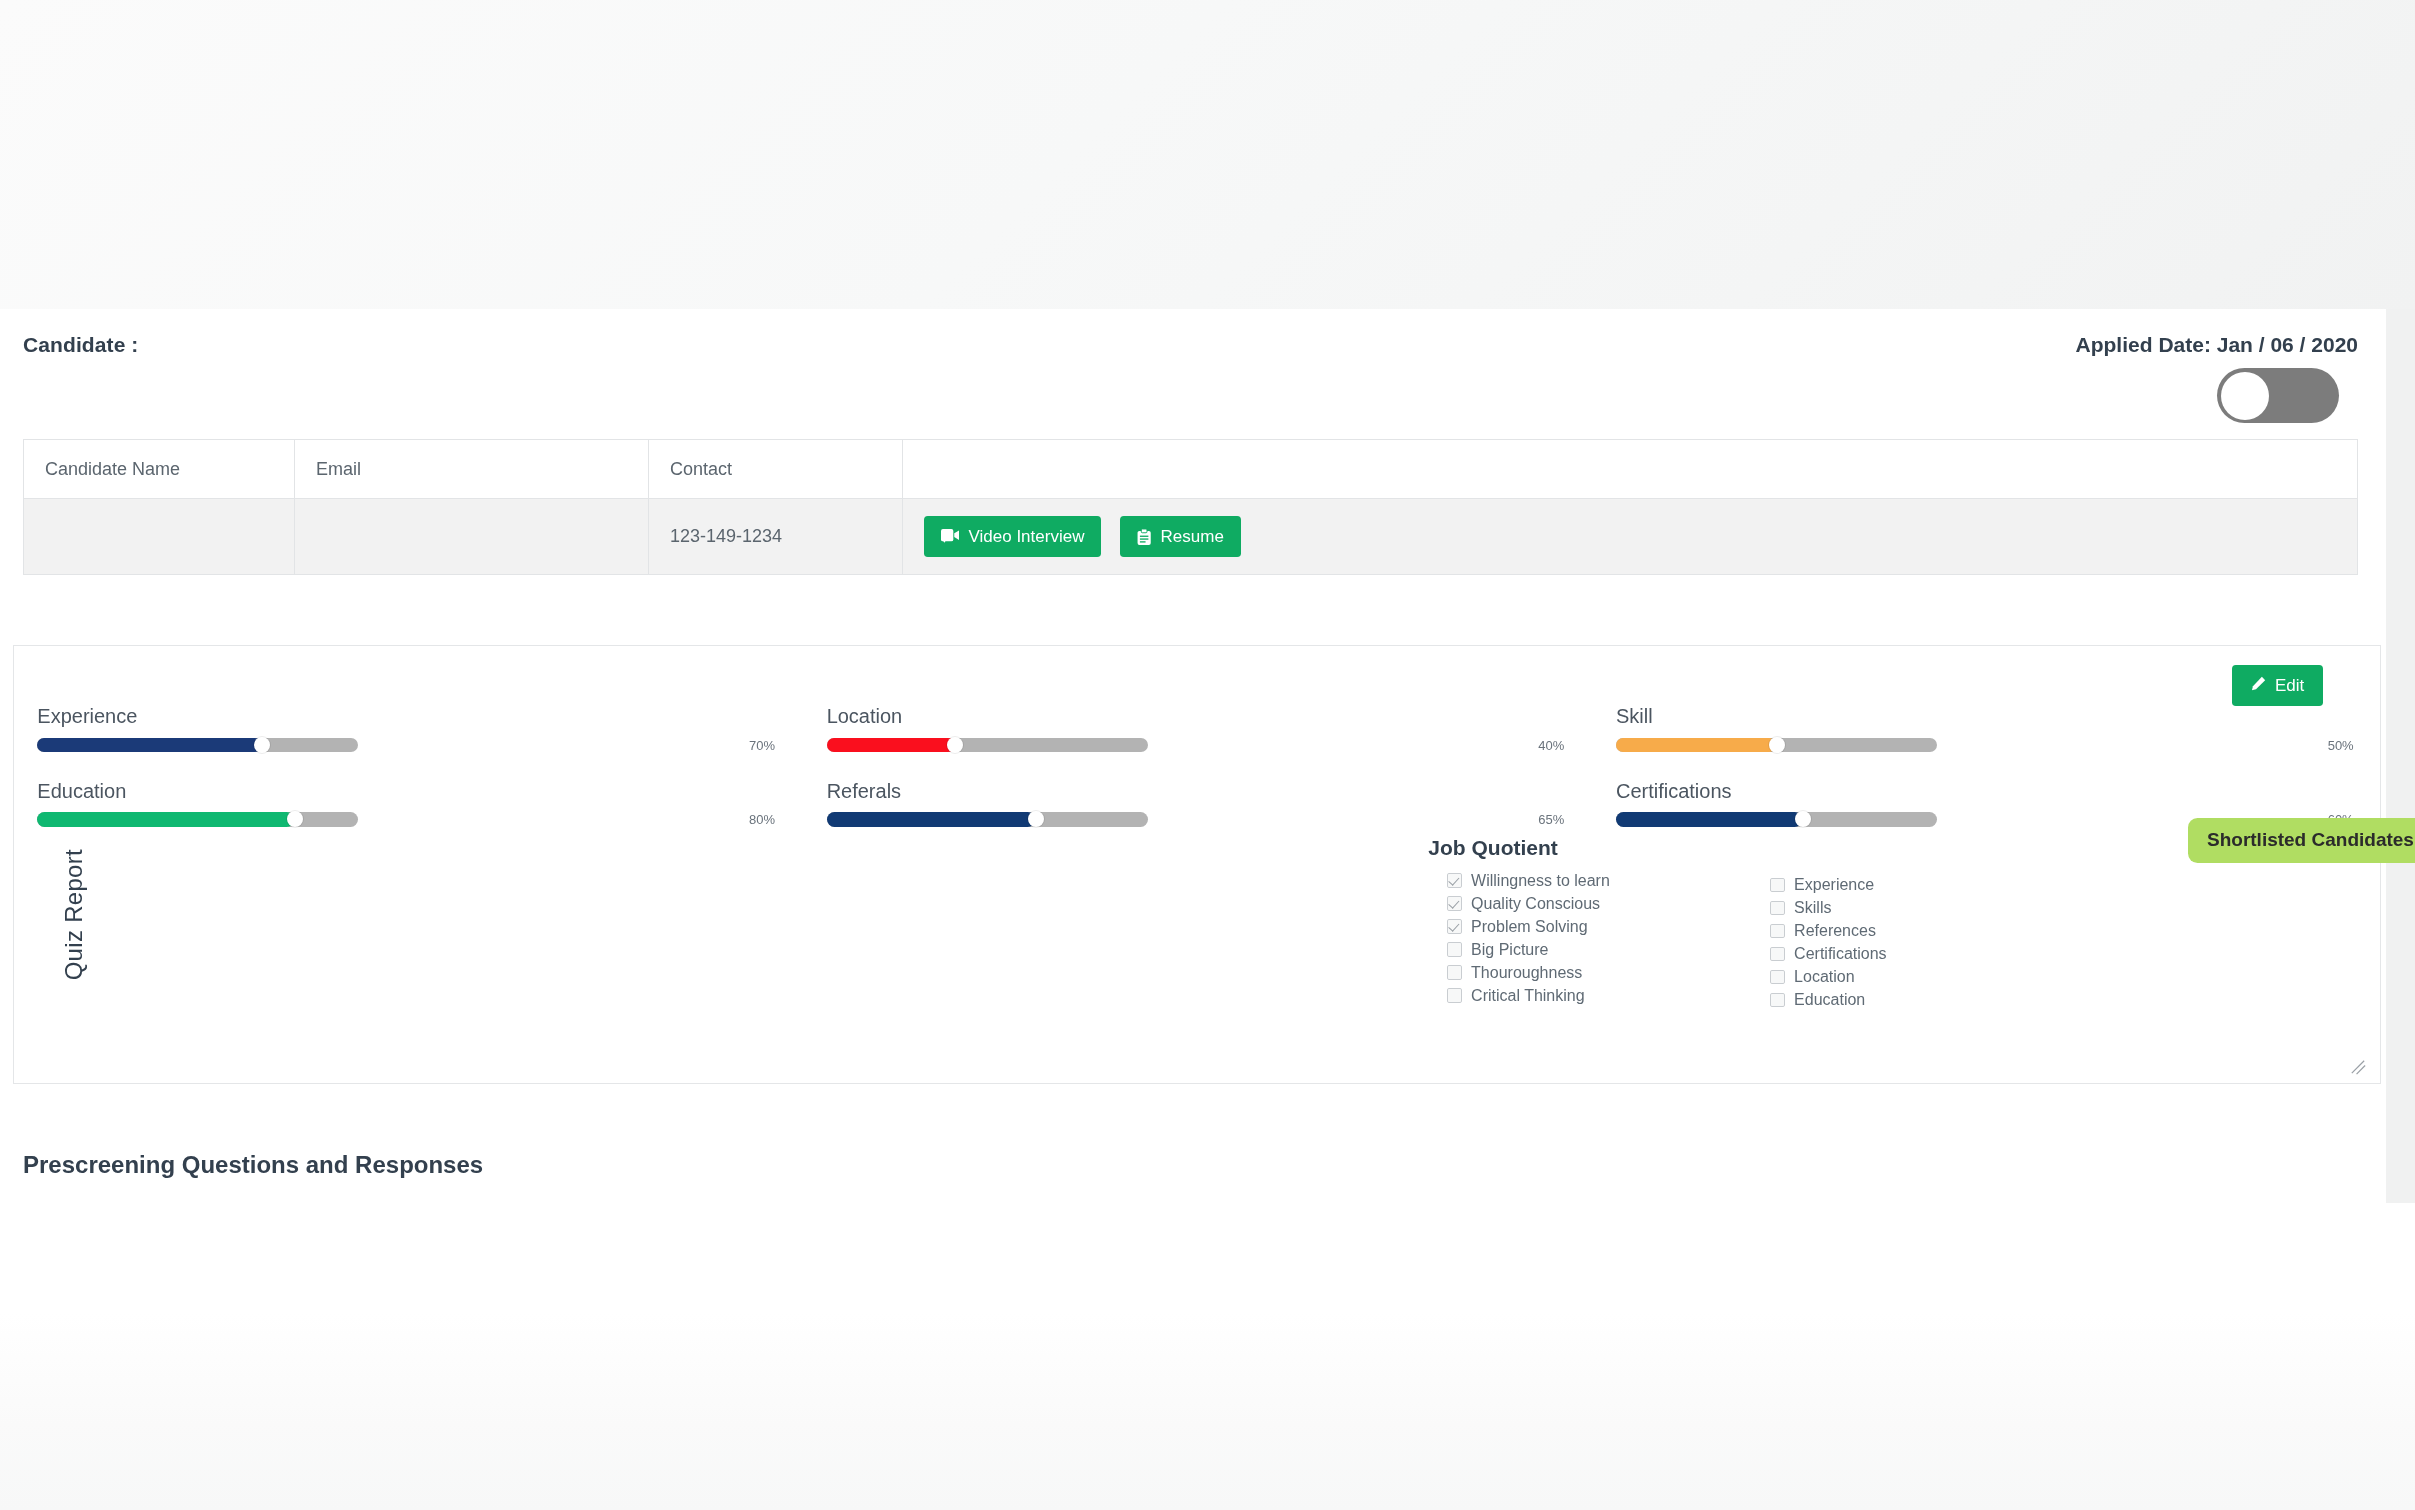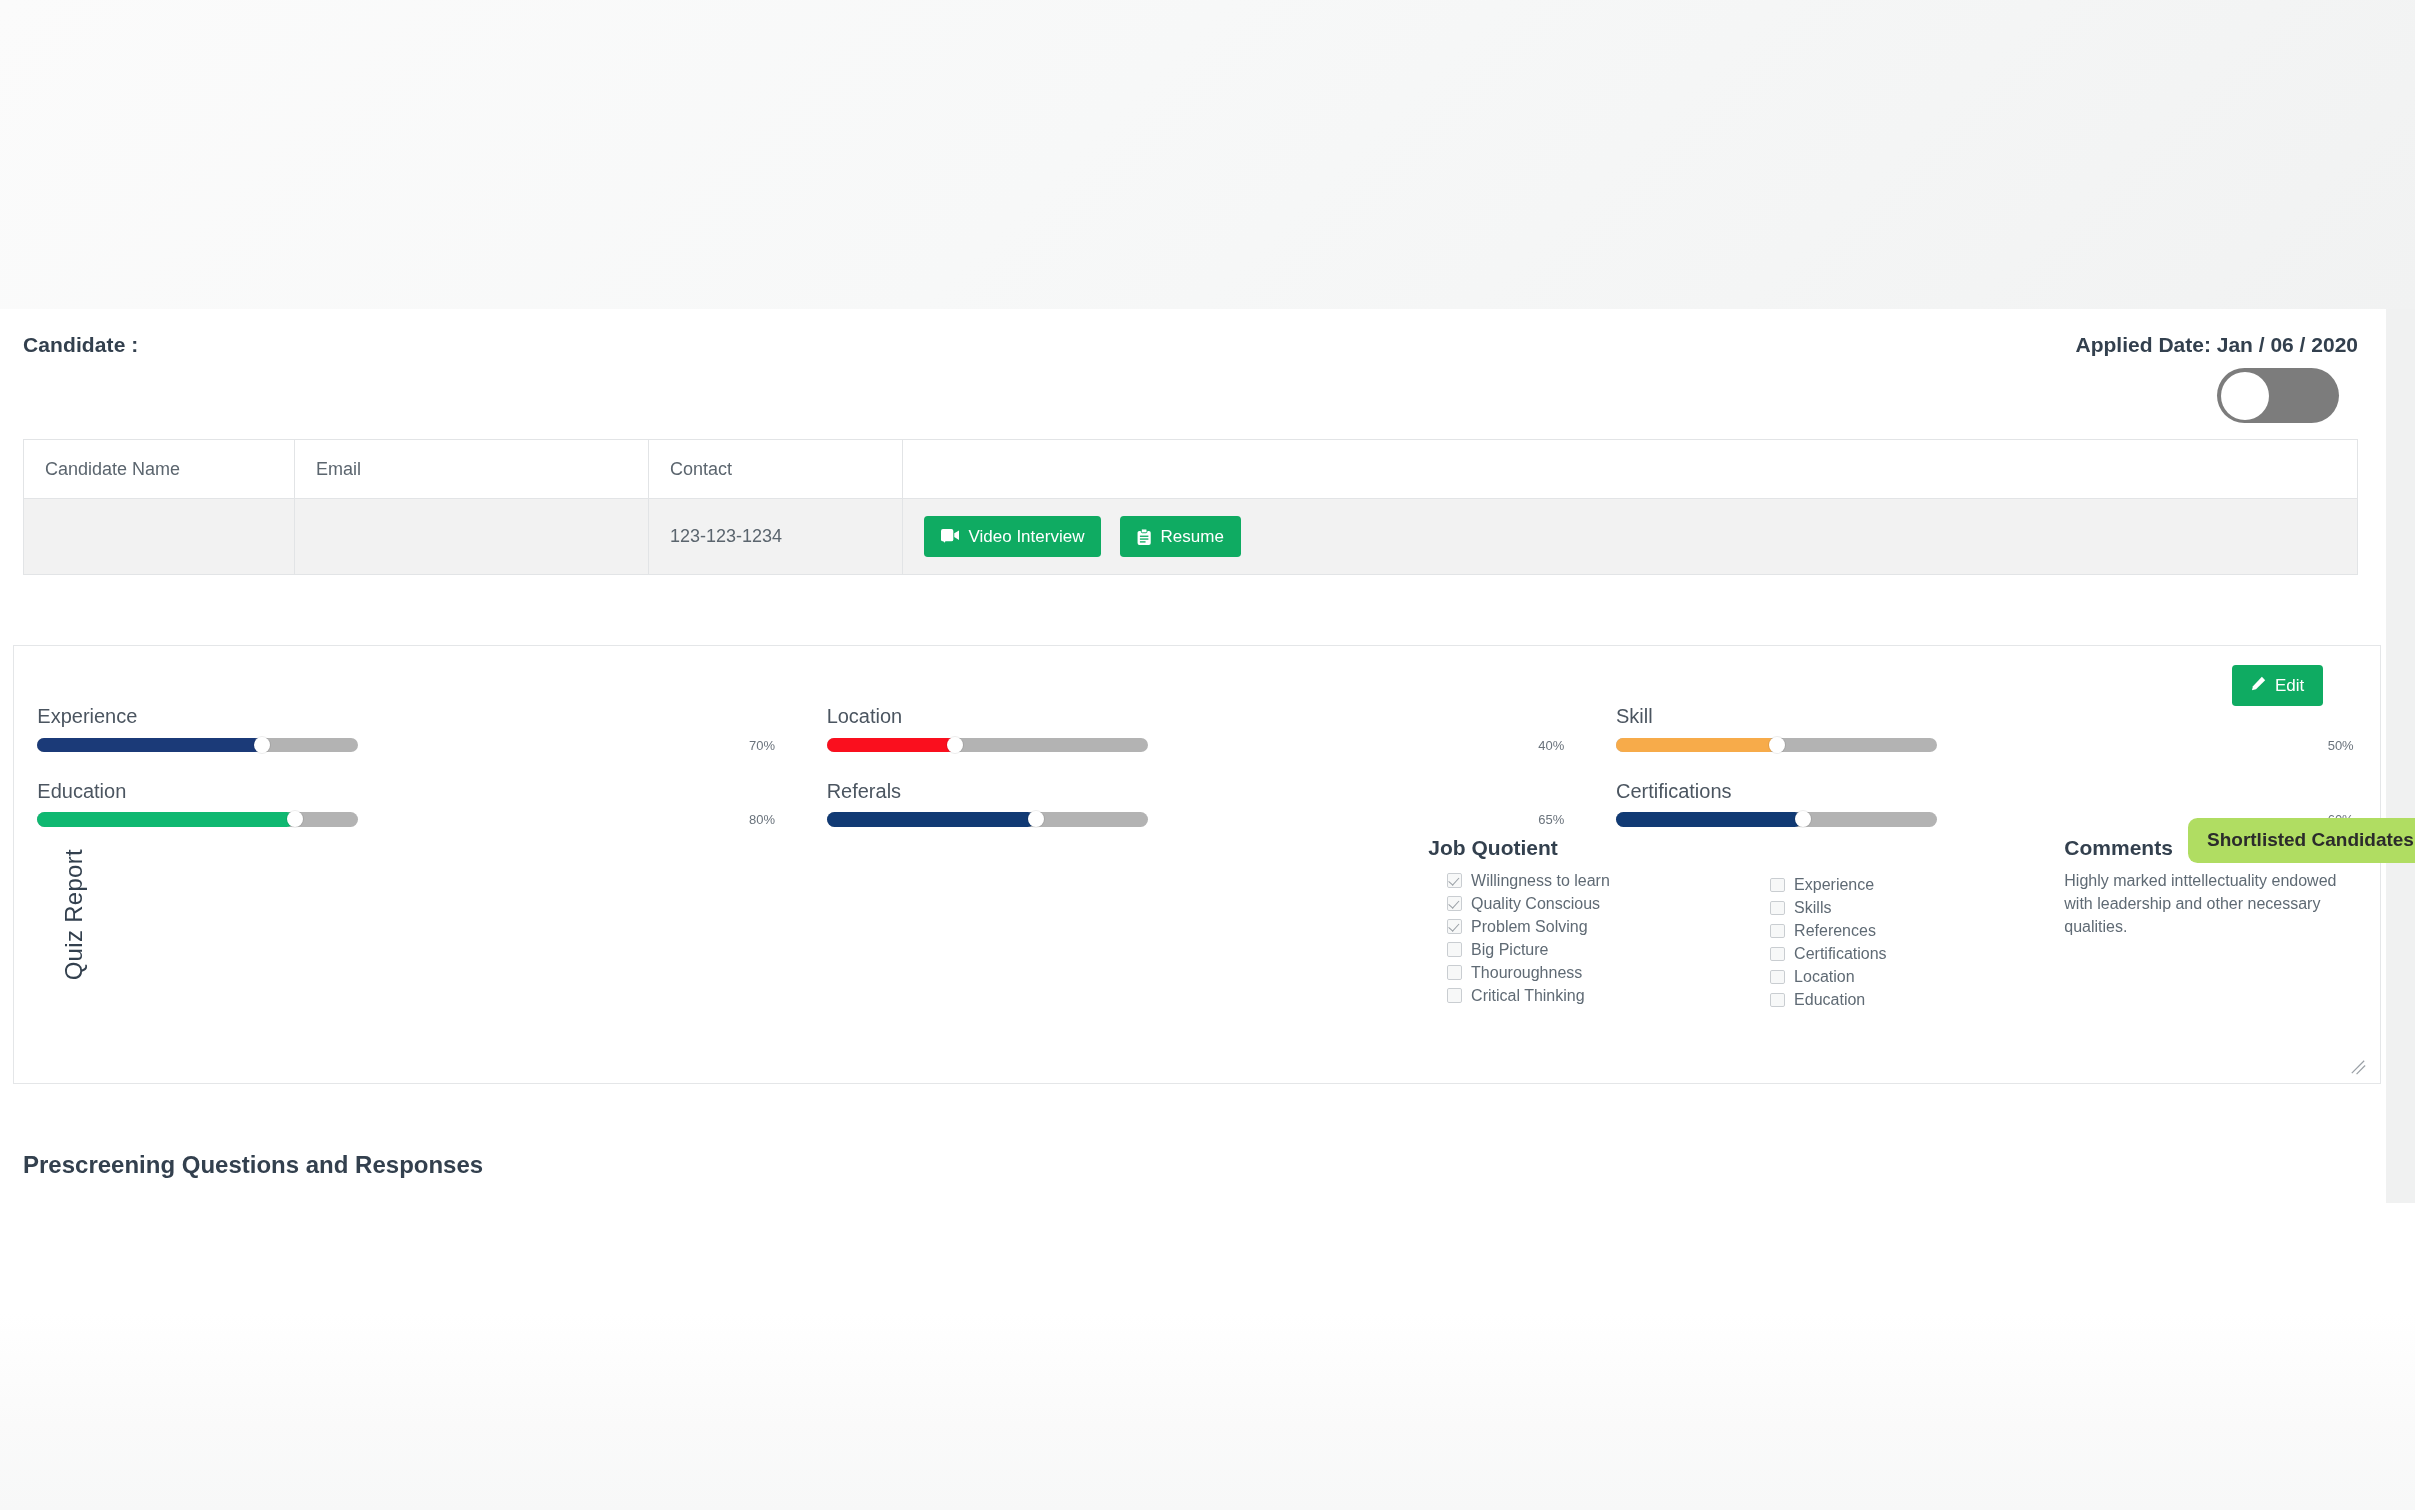--- a/index.html
+++ b/index.html
@@ -345,21 +345,21 @@
       <th style="width:271px">Candidate Name</th>
       <th style="width:354px">Email</th>
       <th style="width:254px">Contact</th>
       <th class="col-actions"></th>
     </tr>
   </thead>
   <tbody>
     <tr>
       <td></td>
       <td></td>
-      <td>123-123-1234</td>
+      <td>123-149-1234</td>
       <td class="col-actions">
         <button class="pill-btn">
           <span>
             <svg width="18" height="14.3" viewBox="0 0 19 15" aria-hidden="true">
               <rect x="0" y="0" width="13" height="13" rx="2" fill="#ffffff"></rect>
               <path d="M14 4.5 L19 1.5 L19 11.5 L14 8.5 Z" fill="#ffffff"></path>
               <path d="M3.5 14.5 L6 11 L1.5 11 Z" fill="#ffffff"></path>
             </svg>
           </span>
           <span>Video Interview</span>
@@ -515,24 +515,20 @@
               <span class="ctext">Location</span>
             </div>
             <div class="check-item">
               <span class="cbox"></span>
               <span class="ctext">Education</span>
             </div>
           </div>
       </div>
     </div>
 
-    <div id="comments-block">
-      <div class="section-title">Comments</div>
-      <div id="comments-text">Highly marked inttellectuality endowed with leadership and other necessary qualities.</div>
-    </div>
 
     <div id="resize-handle">
       <svg width="19" height="19" viewBox="0 0 20 20" aria-hidden="true">
         <path d="M4 17 L17 4" stroke="#9aa0a6" stroke-width="1.3" fill="none"></path>
         <path d="M9 18 L18 9" stroke="#9aa0a6" stroke-width="1.3" fill="none"></path>
       </svg>
     </div>
   </div>
 </div>
 

